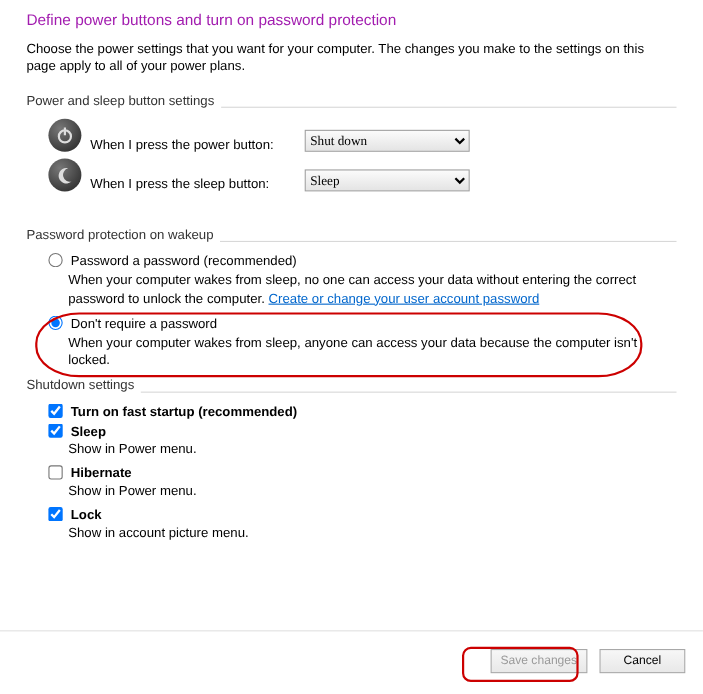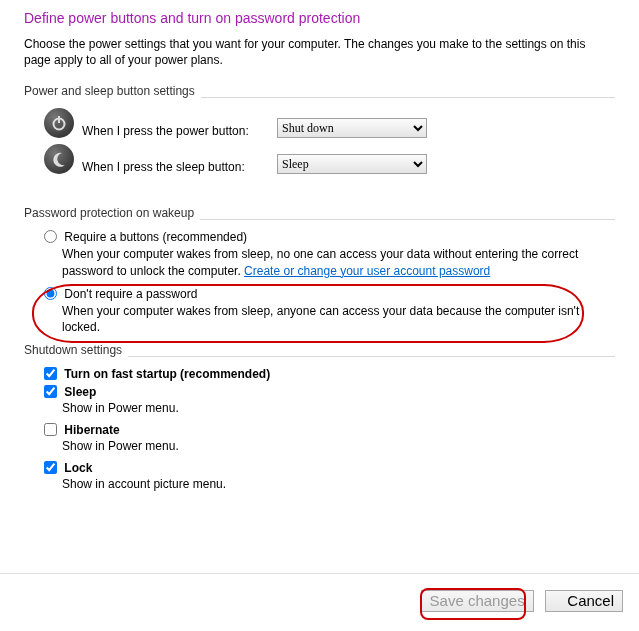--- a/index.html
+++ b/index.html
@@ -22,21 +22,21 @@
   .opt .desc{margin:2px 0 8px 18px;line-height:1.35;}
   a, .link{color:#0066cc;cursor:pointer;}
   .chk{margin:4px 0 0 20px;}
   .chk .t{font-weight:700;display:inline;}
   .chk .d{margin:2px 0 8px 18px;}
   .circ{position:absolute;border:2px solid #c00;border-radius:22px;pointer-events:none;}
   .circ.big{left:32px;top:284px;width:548px;height:55px;border-width:2px;border-radius:40px/28px;}
   .circ.small{left:420px;top:588px;width:102px;height:28px;border-radius:8px;}
   .footer-line{position:absolute;left:0;right:0;top:573px;height:1px;background:#e0e0e0;}
   .btnbar{position:absolute;left:0;right:0;top:590px;text-align:right;padding-right:16px;}
-  .btn{display:inline-block;min-width:78px;height:22px;line-height:20px;text-align:right;border:1px solid #a8a8a8;background:linear-gradient(#f7f7f7,#e8e8e8);margin-left:8px;font-size:15px;vertical-align:top;box-sizing:border-box;padding:0 8px;}
+  .btn{display:inline-block;min-width:78px;height:22px;line-height:20px;text-align:center;border:1px solid #a8a8a8;background:linear-gradient(#f7f7f7,#e8e8e8);margin-left:8px;font-size:11px;vertical-align:top;box-sizing:border-box;padding:0 8px;}
   .btn.disabled{color:#9a9a9a;}
   input[type=radio],input[type=checkbox]{margin:0 4px 0 0;vertical-align:-2px;}
 </style>
 </head>
 <body>
 
 <div class="page">
   <h1>Define power buttons and turn on password protection</h1>
   <p class="intro">Choose the power settings that you want for your computer. The changes you make to the settings on this page apply to all of your power plans.</p>
 
@@ -71,21 +71,21 @@
   </div>
 
   <div class="group-hdr" style="margin-top:32px;">
     <span class="label">Password protection on wakeup</span>
     <span class="rule"></span>
   </div>
 
   <div class="opt">
     <label>
       <input type="radio" name="pw" style="">
-      <span>Require a buttons (recommended)</span>
+      <span>Password a password (recommended)</span>
     </label>
     <div class="desc">
       <span>When your computer wakes from sleep, no one can access your data without entering the correct password to unlock the computer. </span><a href="#">Create or change your user account password</a>
     </div>
   </div>
 
   <div class="opt">
     <label>
       <input type="radio" name="pw" checked="" style="">
       <span>Don't require a password</span>

